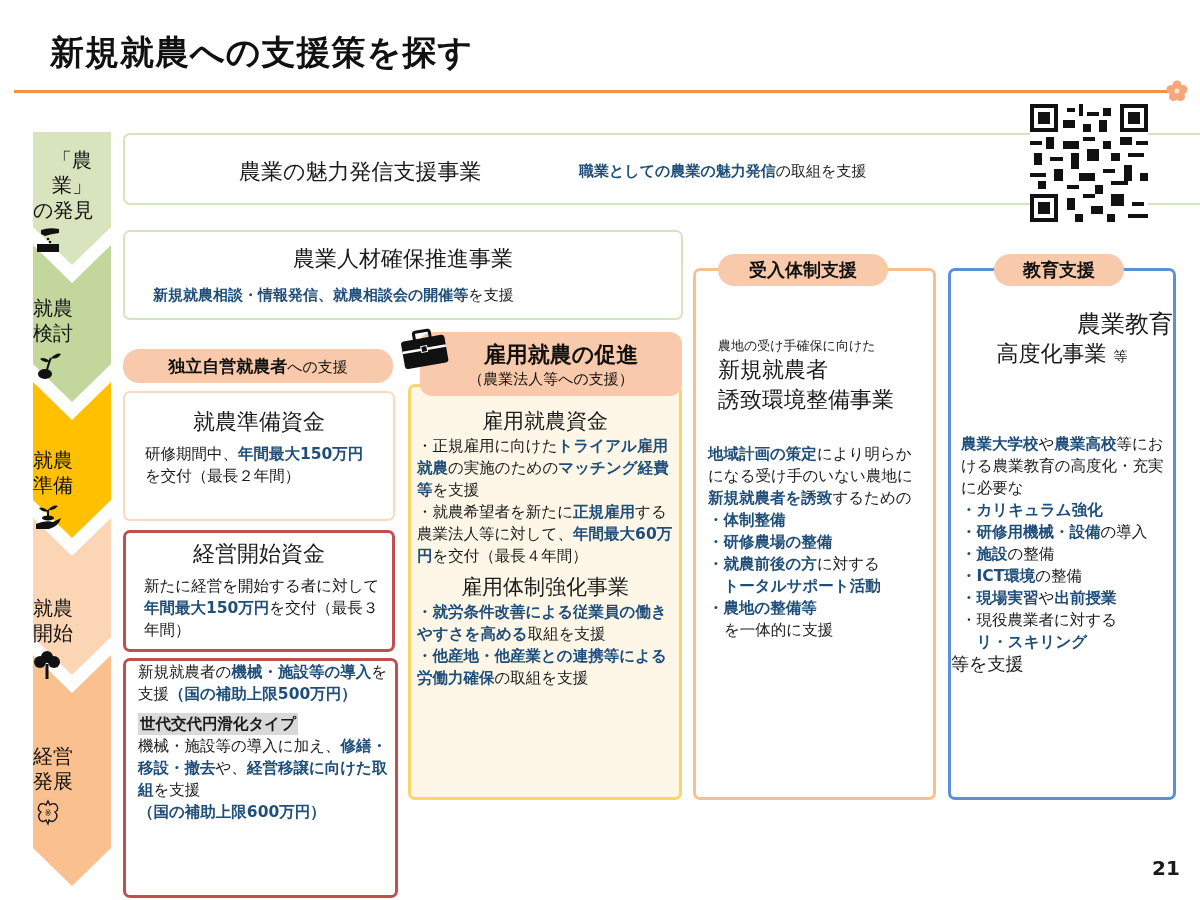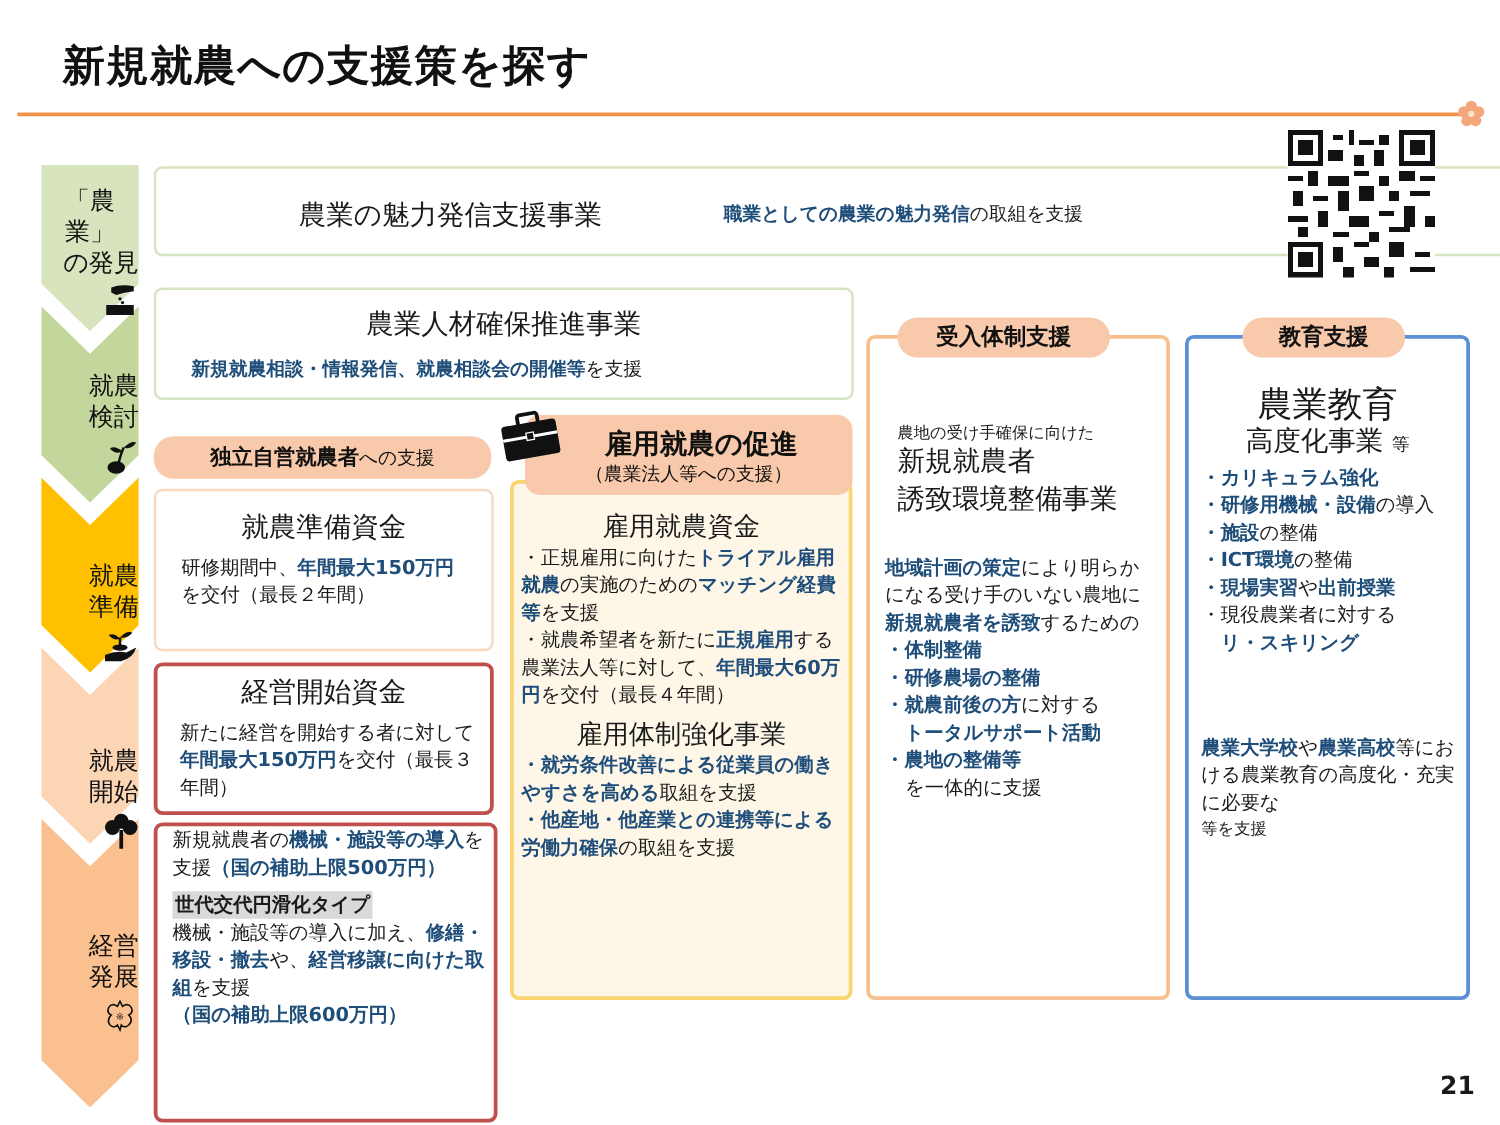--- a/index.html
+++ b/index.html
@@ -2,21 +2,21 @@
 <html><head>
 <meta charset="utf-8">
 <style>
 *{box-sizing:border-box;margin:0;padding:0}
 body{width:1200px;height:900px;background:#fff;position:relative;overflow:hidden;font-family:"DejaVu Sans","Liberation Sans",sans-serif;color:#1a1a1a}
 .title{position:absolute;left:50px;top:30px;font-size:34px;font-weight:bold;letter-spacing:1px;color:#111}
 .rule{position:absolute;left:14px;top:90px;width:1158px;height:3px;background:#f0934a}
 .flower{position:absolute;left:1166px;top:80px;width:22px;height:22px}
 .b{color:#1f4e7a;font-weight:bold}
 .box{position:absolute;background:#fff;border-radius:7px}
-.chev{position:absolute;left:33px;width:78px;display:flex;flex-direction:column;align-items:flex-end;justify-content:flex-start;text-align:center;font-size:20px;line-height:25px;color:#111}
+.chev{position:absolute;left:33px;width:78px;display:flex;flex-direction:column;align-items:flex-start;justify-content:flex-start;text-align:center;font-size:20px;line-height:25px;color:#111}
 .chev svg.ic{margin-top:4px}
 .qr{position:absolute;left:1030px;top:104px;width:118px;height:118px;background:#fff}
 .tag{position:absolute;background:#f8c9aa;border-radius:16px;text-align:center;font-weight:bold;color:#111}
 .pg{position:absolute;left:1152px;top:856px;font-size:20px;font-weight:bold}
 .t{font-size:14.5px;line-height:20px}
 </style>
 </head>
 <body>
 
 <div class="title">新規就農への支援策を探す</div>
@@ -209,29 +209,29 @@
     <div><span class="b">・研修農場の整備</span><span></span></div>
     <div><span class="b">・就農前後の方</span><span>に対する</span></div>
     <div><span class="b">　トータルサポート活動</span><span></span></div>
     <div><span class="b">・農地の整備等</span><span></span></div>
   </div>
   <div style="margin-left:28px;font-size:15.5px;line-height:22px">を一体的に支援</div>
 </div>
 <div class="tag" style="left:718px;top:254px;width:170px;height:32px;line-height:32px;font-size:18px">受入体制支援</div>
 
 <div class="box" style="left:948px;top:268px;width:228px;height:532px;border:3px solid #5b8fd6">
-  <div style="text-align:center;font-size:28px;line-height:30px;margin-top:38px">農業教育</div>
+  <div style="text-align:right;font-size:24px;line-height:30px;margin-top:38px">農業教育</div>
   <div style="text-align:center;font-size:22px;line-height:30px"><span>高度化事業</span> <span style="font-size:14px">等</span></div>
+  <div style="margin:62px 4px 0 10px;font-size:15.5px;line-height:22px"><span class="b">農業大学校</span><span>や</span><span class="b">農業高校</span><span>等における農業教育の高度化・充実に必要な</span></div>
   <div style="margin-left:10px;font-size:15.5px;line-height:22px">
     <div><span class="b">・カリキュラム強化</span><span></span></div>
     <div><span class="b">・研修用機械・設備</span><span>の導入</span></div>
     <div><span class="b">・施設</span><span>の整備</span></div>
     <div><span class="b">・ICT環境</span><span>の整備</span></div>
     <div><span class="b">・現場実習</span><span>や</span><span class="b">出前授業</span></div>
     <div><span class="b"></span><span>・現役農業者に対する</span></div>
     <div><span class="b">　リ・スキリング</span><span></span></div>
   </div>
-  <div style="margin:62px 4px 0 10px;font-size:15.5px;line-height:22px"><span class="b">農業大学校</span><span>や</span><span class="b">農業高校</span><span>等における農業教育の高度化・充実に必要な</span></div>
-  <div style="margin-left:10px;font-size:13px;line-height:22px">等を支援</div>
+  <div style="font-size:18px;line-height:22px">等を支援</div>
 </div>
 <div class="tag" style="left:994px;top:254px;width:130px;height:32px;line-height:32px;font-size:18px">教育支援</div>
 
 <div class="pg">21</div>
 
 </body></html>

